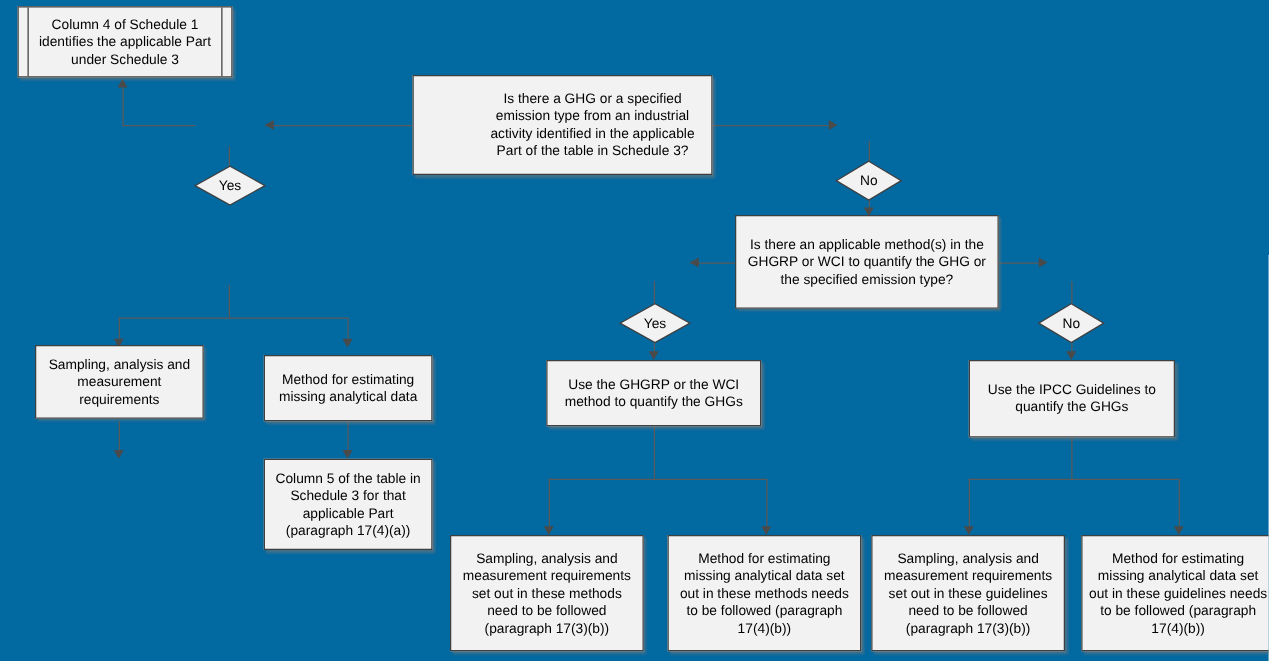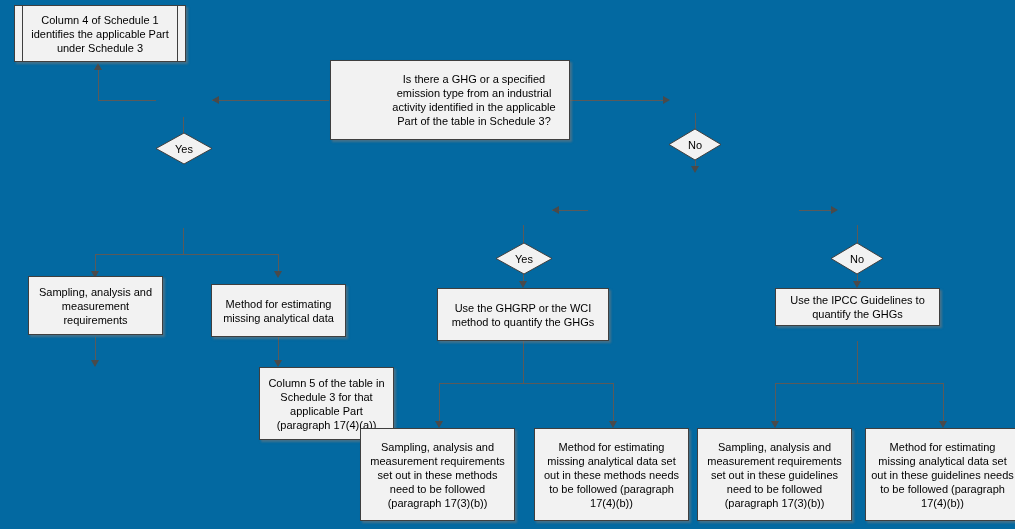--- a/index.html
+++ b/index.html
@@ -173,30 +173,33 @@
 
   <div class="node" style="left:28px; top:276px; width:135px; height:59px;">
     <span class="txt">Sampling, analysis and measurement requirements</span>
   </div>
 
   <div class="node" style="left:211px; top:284px; width:135px; height:53px;">
     <span class="txt">Method for estimating missing analytical data</span>
   </div>
 
 
-  <div class="node" style="left:211px; top:367px; width:135px; height:73px;margin-left:48px;">
+  <div class="node" style="left:211px; top:367px; width:135px; height:73px;">
     <span class="txt">Column 5 of the table in Schedule 3 for that applicable Part (paragraph 17(4)(a))</span>
   </div>
 
+  <div class="node" style="left:588px; top:172px; width:211px; height:75px;">
+    <span class="txt">Is there an applicable method(s) in the GHGRP or WCI to quantify the GHG or the specified emission type?</span>
+  </div>
 
   <div class="node" style="left:437px; top:288px; width:172px; height:53px;">
     <span class="txt">Use the GHGRP or the WCI method to quantify the GHGs</span>
   </div>
 
-  <div class="node" style="left:775px; top:288px; width:165px; height:38px;">
+  <div class="node" style="left:775px; top:288px; width:165px; height:62px;">
     <span class="txt">Use the IPCC Guidelines to quantify the GHGs</span>
   </div>
 
   <div class="node" style="left:360px; top:428px; width:155px; height:93px;">
     <span class="txt">Sampling, analysis and measurement requirements set out in these methods need to be followed (paragraph 17(3)(b))</span>
   </div>
 
   <div class="node" style="left:534px; top:428px; width:155px; height:93px;">
     <span class="txt">Method for estimating missing analytical data set out in these methods needs to be followed (paragraph 17(4)(b))</span>
   </div>

